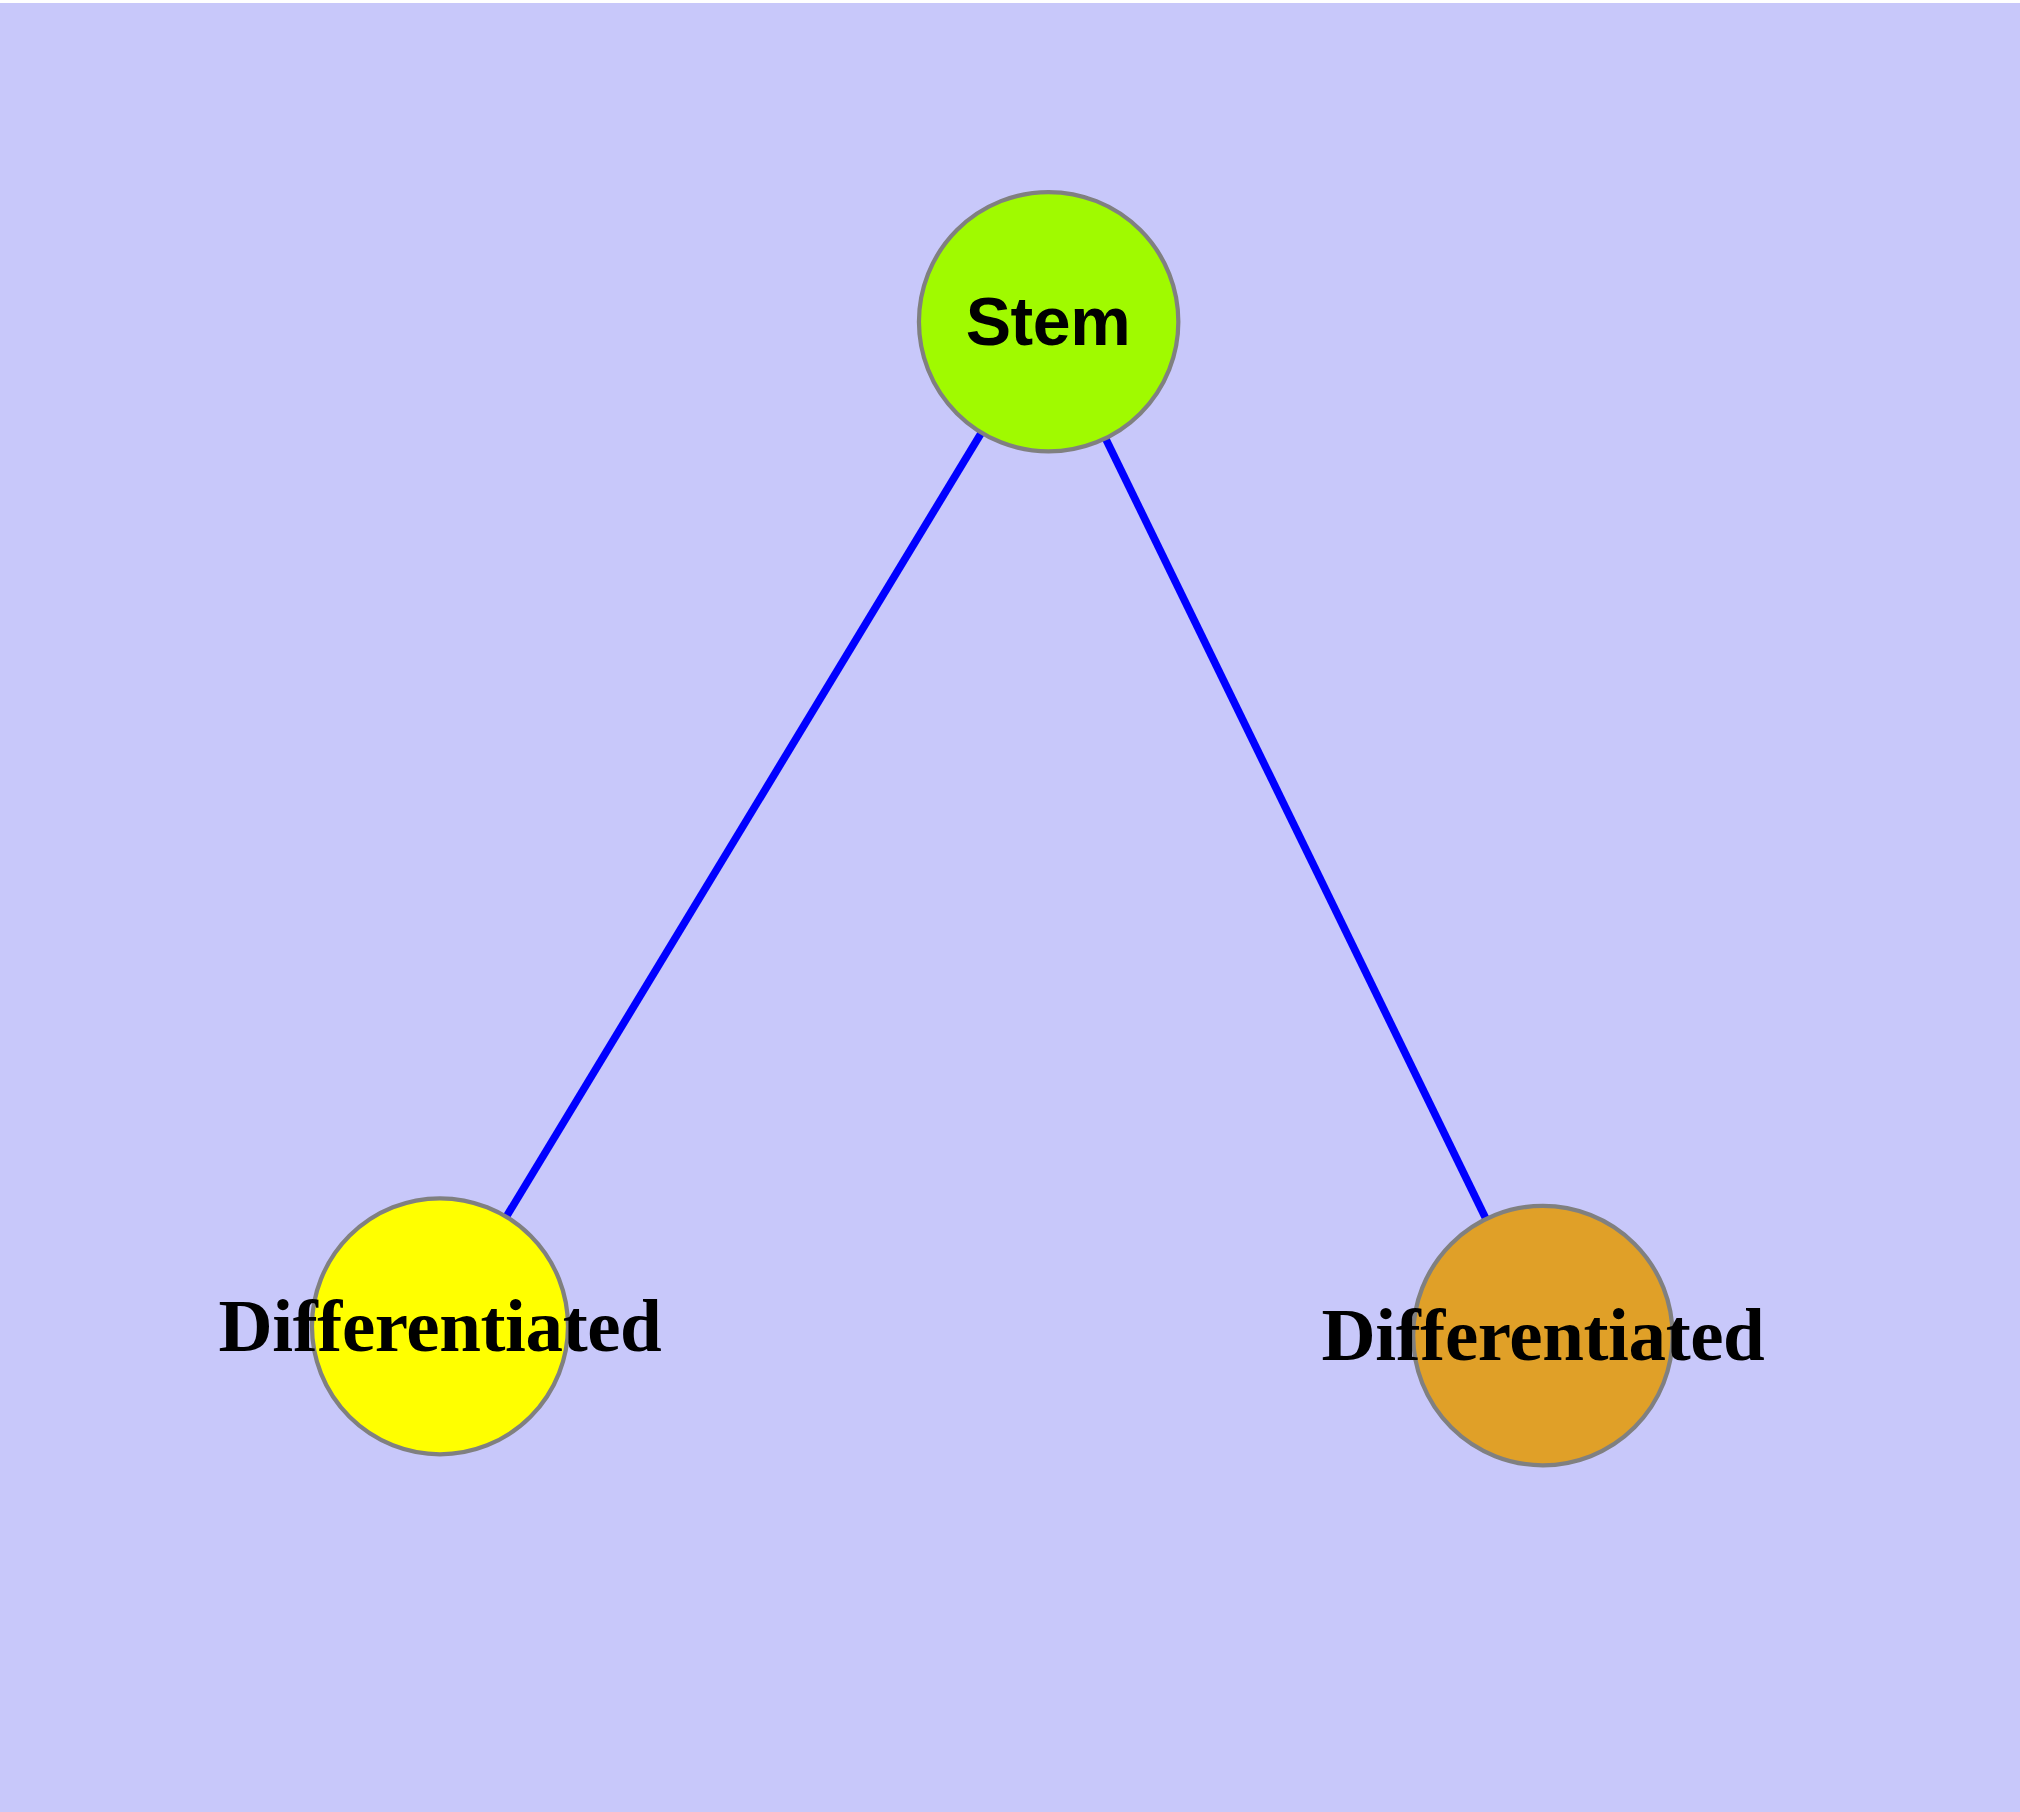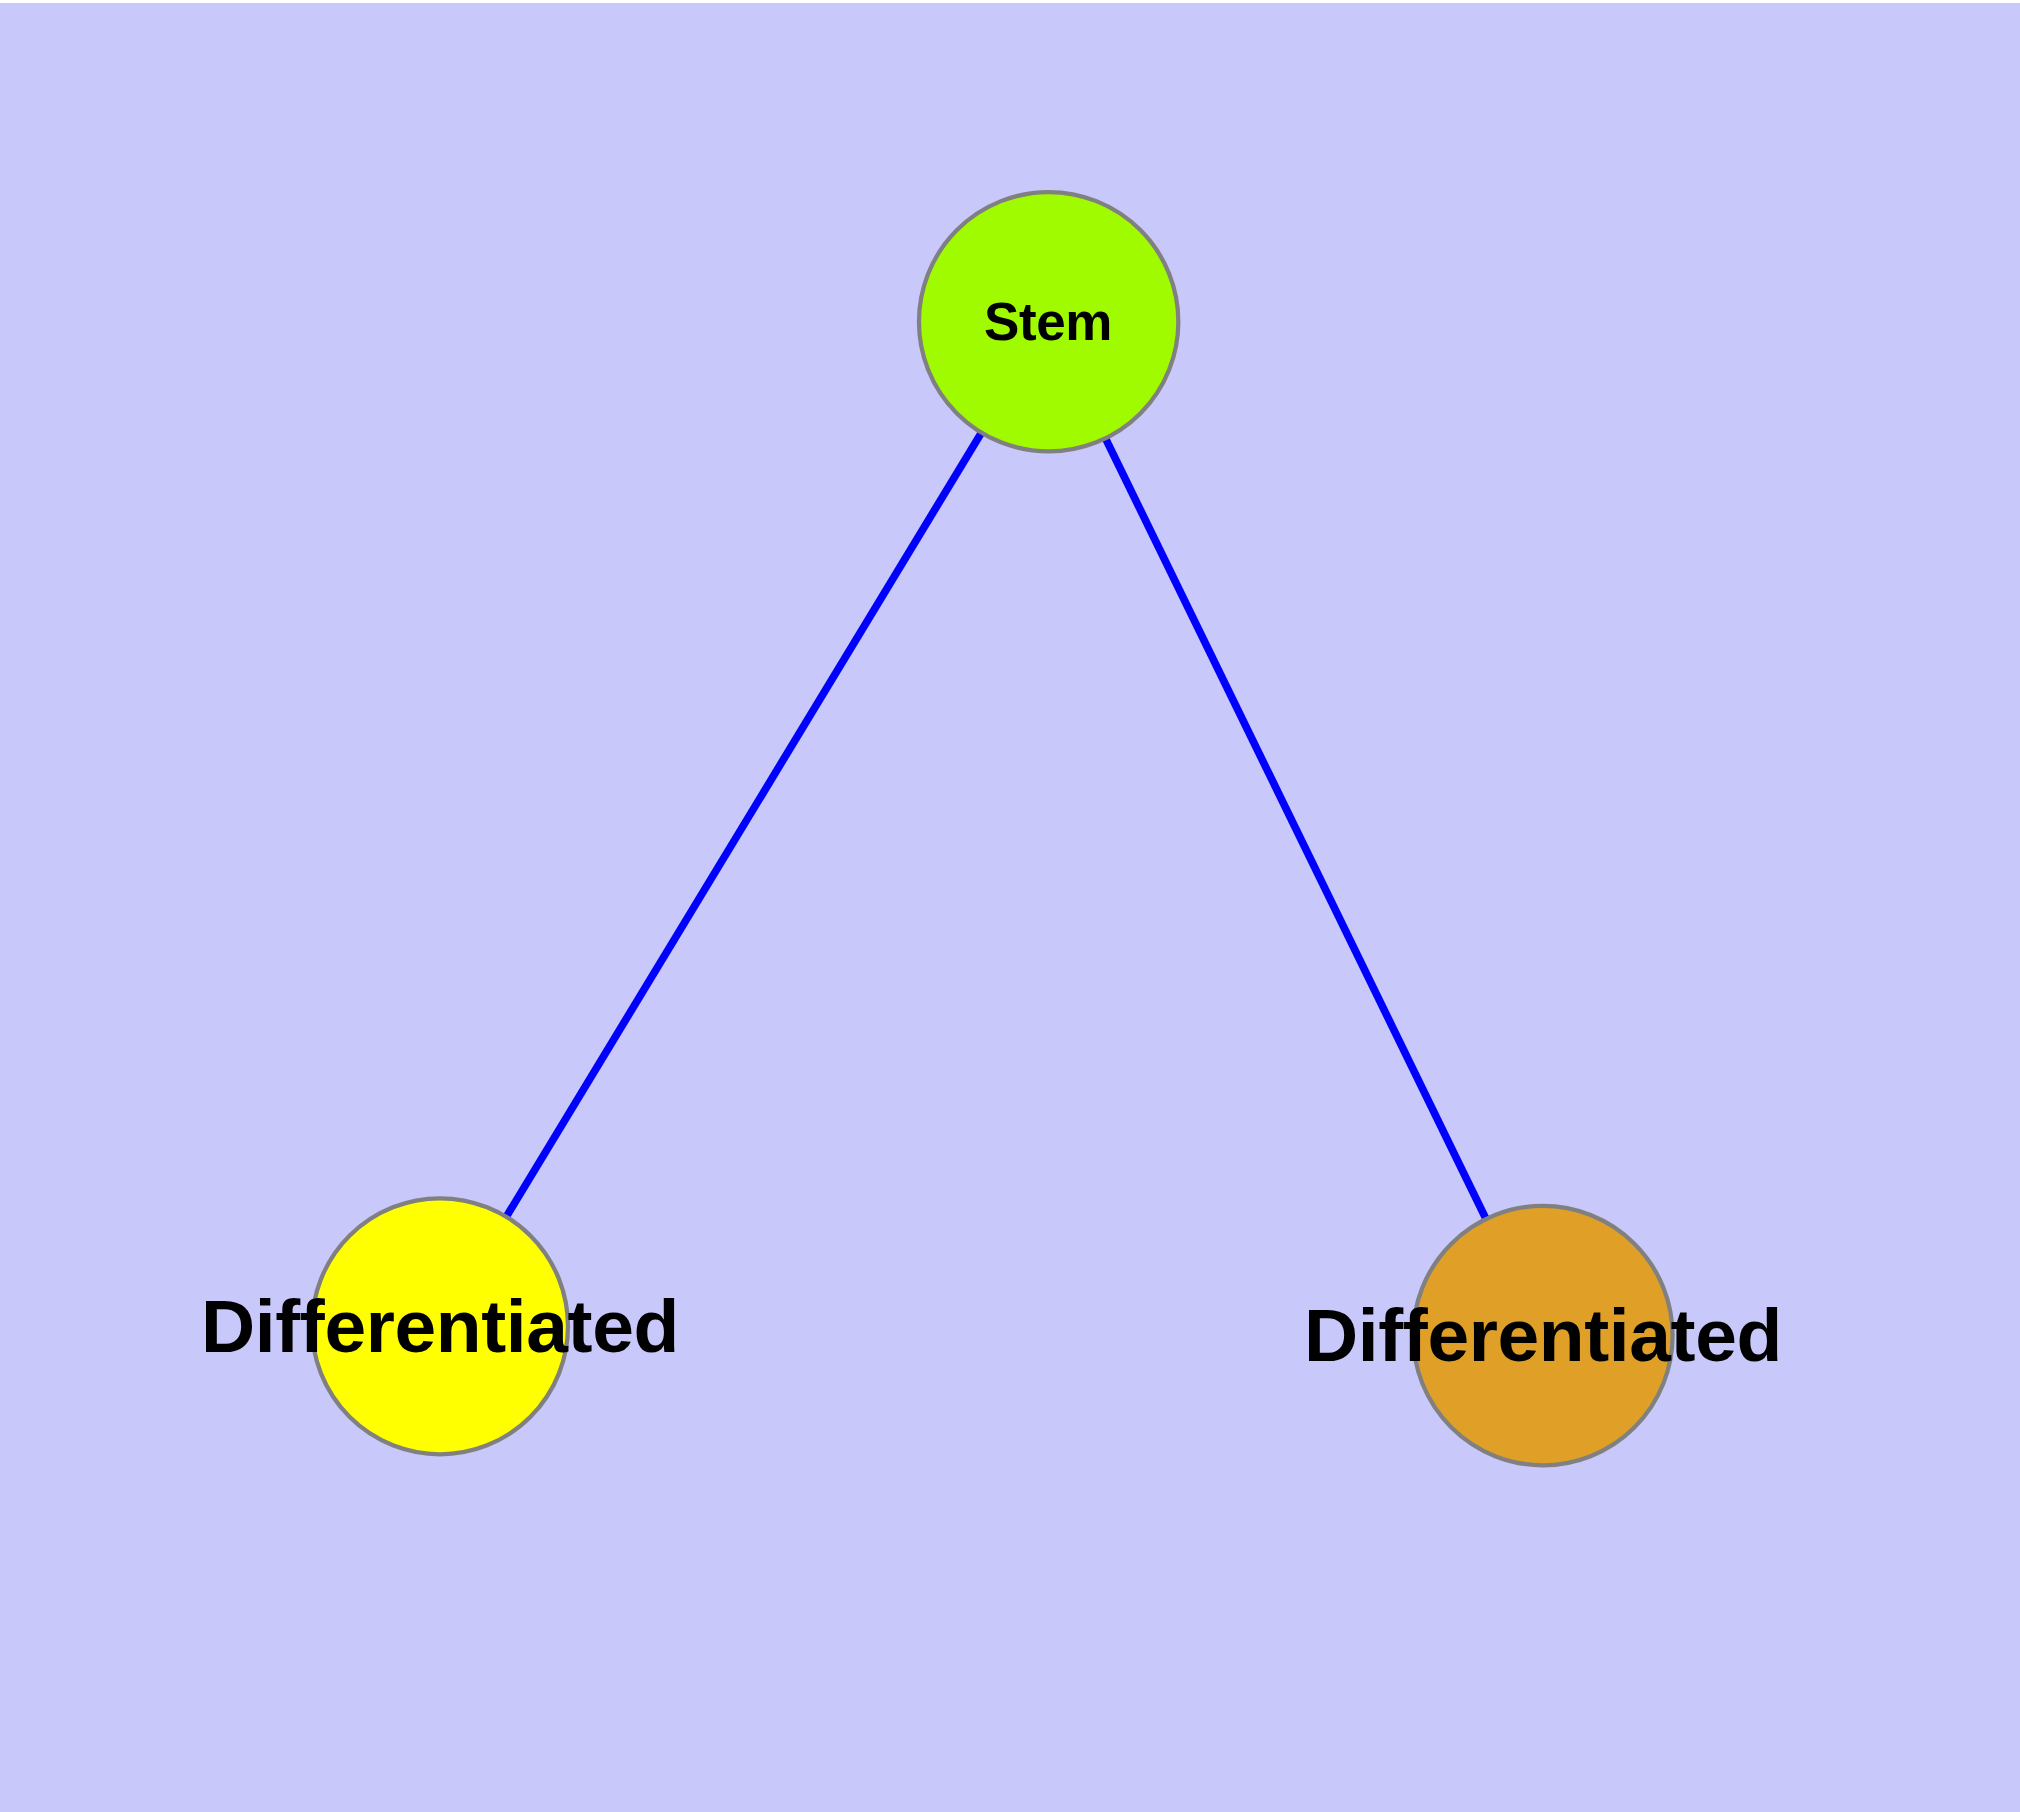--- a/index.html
+++ b/index.html
@@ -41,20 +41,21 @@
     line-height: 1.02;
     letter-spacing: -0.4px;
     transform: translate(-50%, -50%);
     pointer-events: none;
   }
   .node-label.single {
     font-size: 75px;
   }
   .node-label.double {
     font-size: 75px;
+    font-family: Liberation Serif, serif;
   }
 </style>
 </head>
 <body>
 
 <div id="canvas">
   <div id="plot-area">
 
     <svg id="graph-svg" viewBox="0 0 2384 2134" preserveAspectRatio="none">
       <g id="edges-group">
@@ -62,21 +63,21 @@
           <line x1="1237" y1="376" x2="1820" y2="1572" stroke="#0000ff" stroke-width="9" stroke-linecap="butt"></line>
         </g>
       <g id="nodes-group">
           <circle cx="1237" cy="376" r="153" fill="#a0fa00" stroke="#808080" stroke-width="5"></circle>
           <circle cx="519" cy="1561" r="151" fill="#ffff00" stroke="#808080" stroke-width="5"></circle>
           <circle cx="1820" cy="1572" r="153" fill="#e0a028" stroke="#808080" stroke-width="5"></circle>
         </g>
     </svg>
 
     <div id="labels-layer">
-        <div class="node-label single" style="left: 1048px; top: 319px; font-size: 53px; color: rgb(0, 0, 0);">
+        <div class="node-label single" style="left: 1048px; top: 319px; font-size: 68px; color: rgb(0, 0, 0);">
           <div>Stem</div>
         </div>
         <div class="node-label double" style="left: 440px; top: 1323px; font-size: 75px; color: rgb(0, 0, 0);">
           <div>Differentiated</div>
         </div>
         <div class="node-label double" style="left: 1543px; top: 1332px; font-size: 75px; color: rgb(0, 0, 0);">
           <div>Differentiated</div>
         </div>
       </div>
 

